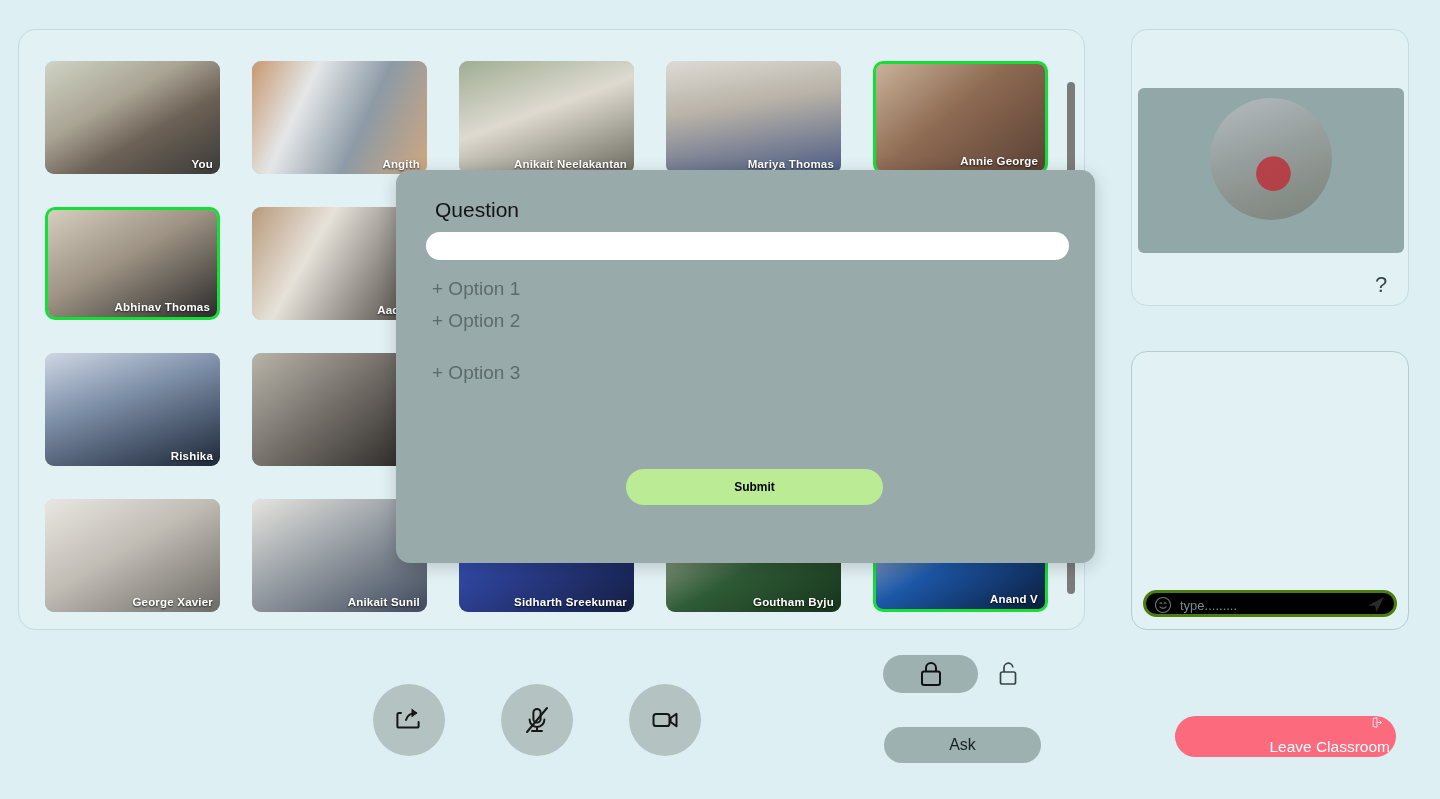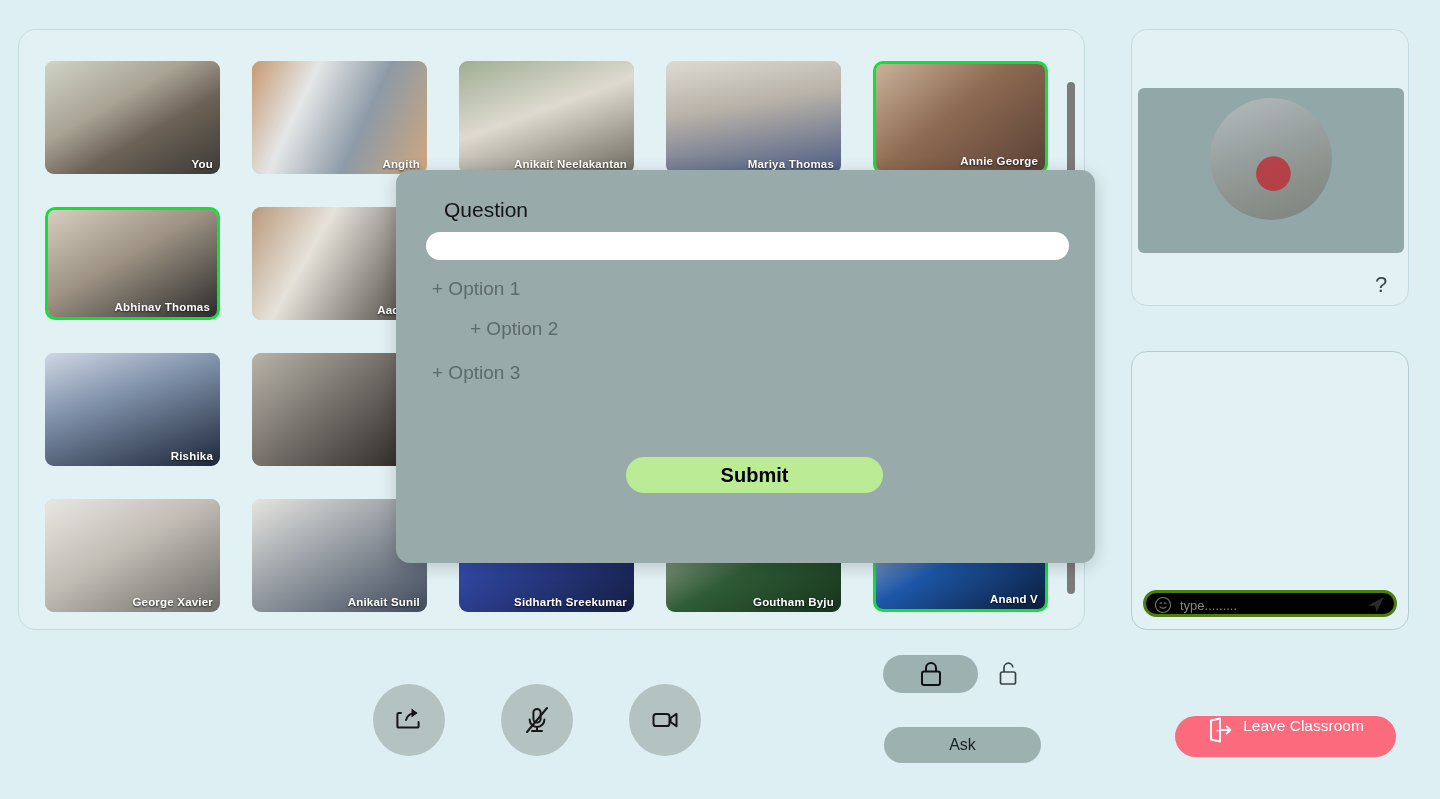--- a/index.html
+++ b/index.html
@@ -104,21 +104,21 @@
   .modal {
     position: absolute;
     left: 396px; top: 170px;
     width: 699px; height: 393px;
     background: #98aaaa;
     border-radius: 14px;
     box-shadow: 0 4px 18px rgba(0,0,0,.18);
   }
   .modal-title {
     position: absolute;
-    left: 48px; top: 28px;
+    left: 39px; top: 28px;
     font-size: 21px;
     color: #141414;
   }
   .modal-input {
     position: absolute;
     left: 30px; top: 62px;
     width: 643px; height: 28px;
     border: none;
     border-radius: 14px;
     background: #ffffff;
@@ -128,31 +128,31 @@
     outline: none;
   }
   .opt {
     position: absolute;
     left: 36px;
     font-size: 19px;
     color: #5e6b6b;
     cursor: pointer;
   }
   .opt1 { top: 108px; }
-  .opt2 { top: 148px; margin-left: 38px; }
+  .opt2 { top: 140px; }
   .opt3 { top: 192px; }
   .submit-btn {
     position: absolute;
-    left: 230px; top: 287px;
+    left: 230px; top: 299px;
     width: 257px; height: 36px;
     border: none;
     border-radius: 18px;
     background: #bbeb95;
     color: #000;
-    font-size: 20px;
+    font-size: 12px;
     font-weight: bold;
     font-family: "Liberation Sans", sans-serif;
     cursor: pointer;
   }
 
   
   .host-panel {
     position: absolute;
     left: 1131px; top: 29px;
     width: 278px; height: 277px;
@@ -266,24 +266,25 @@
   }
   .leave-btn {
     position: absolute;
     left: 1175px; top: 716px;
     width: 221px; height: 41px;
     border-radius: 21px;
     border: none;
     background: #fb6a7d;
     color: #ffffff;
     font-size: 15.5px;
-    display: flex; align-items: flex-start; justify-content: center;
+    display: flex; align-items: flex-end; justify-content: center;
     gap: 10px;
     cursor: pointer;
     font-family: "Liberation Sans", sans-serif;
+    flex-direction: column;
   }
 </style>
 </head>
 <body>
 
 <div id="app">
 
   <div class="grid-panel">
     <div class="grid-inner" id="grid-inner">
         <div class="tile">

